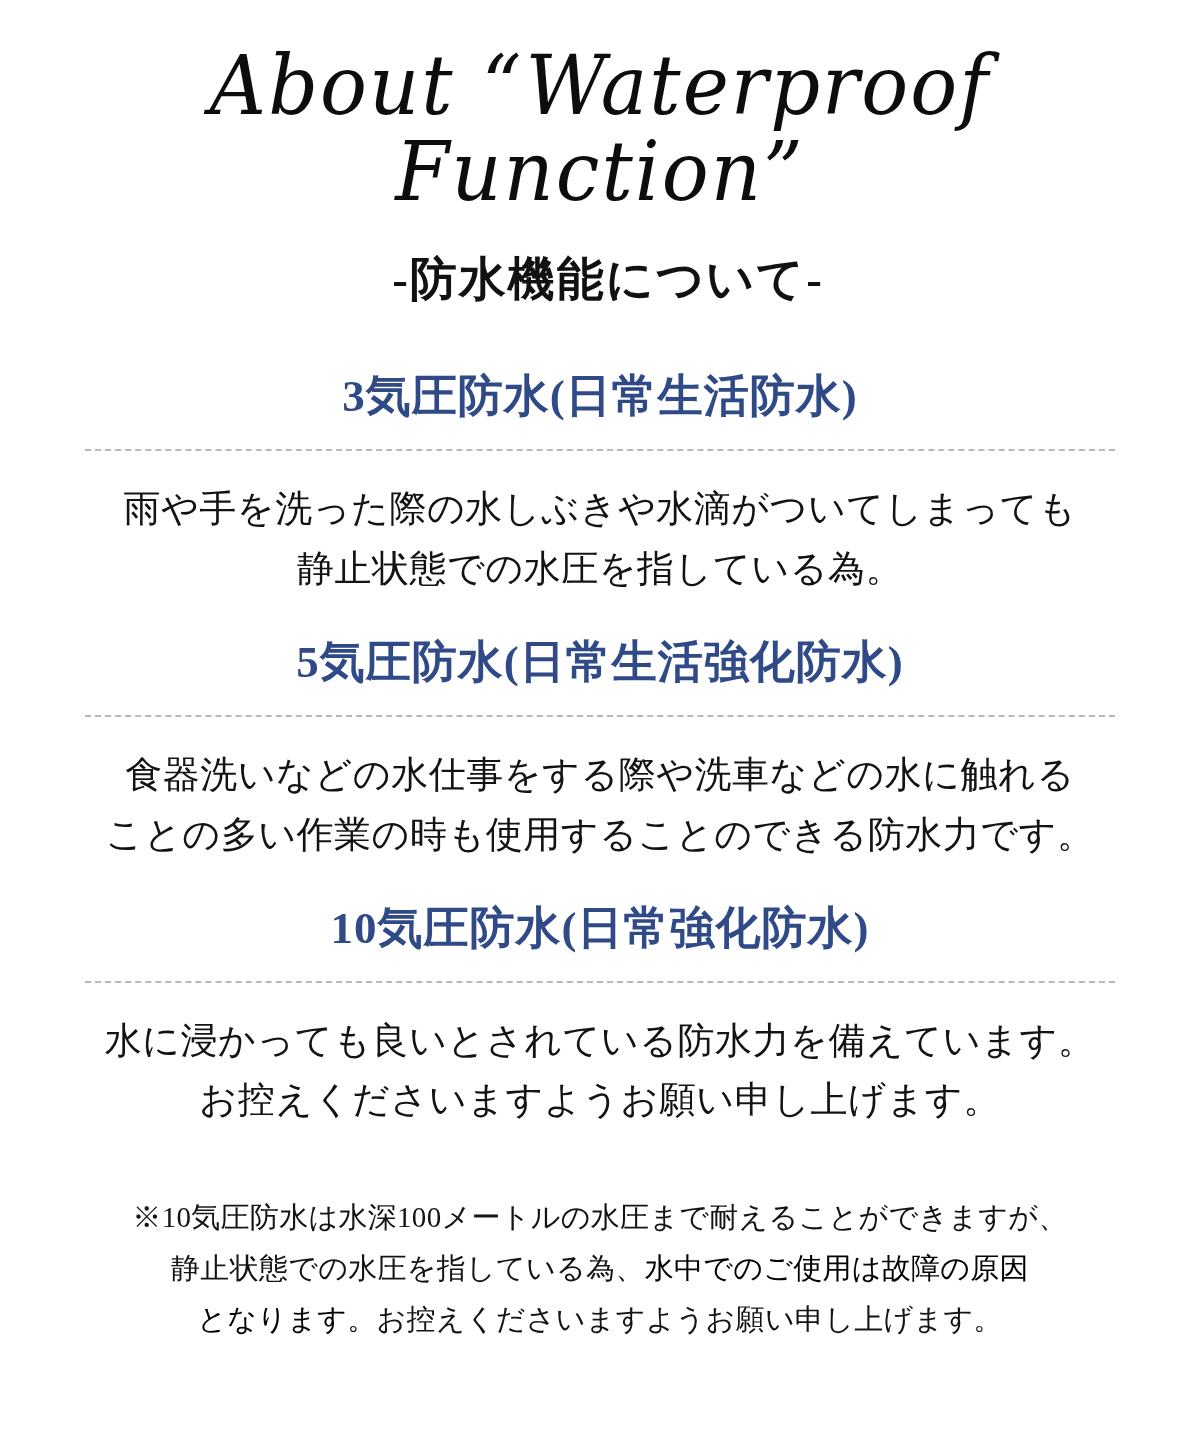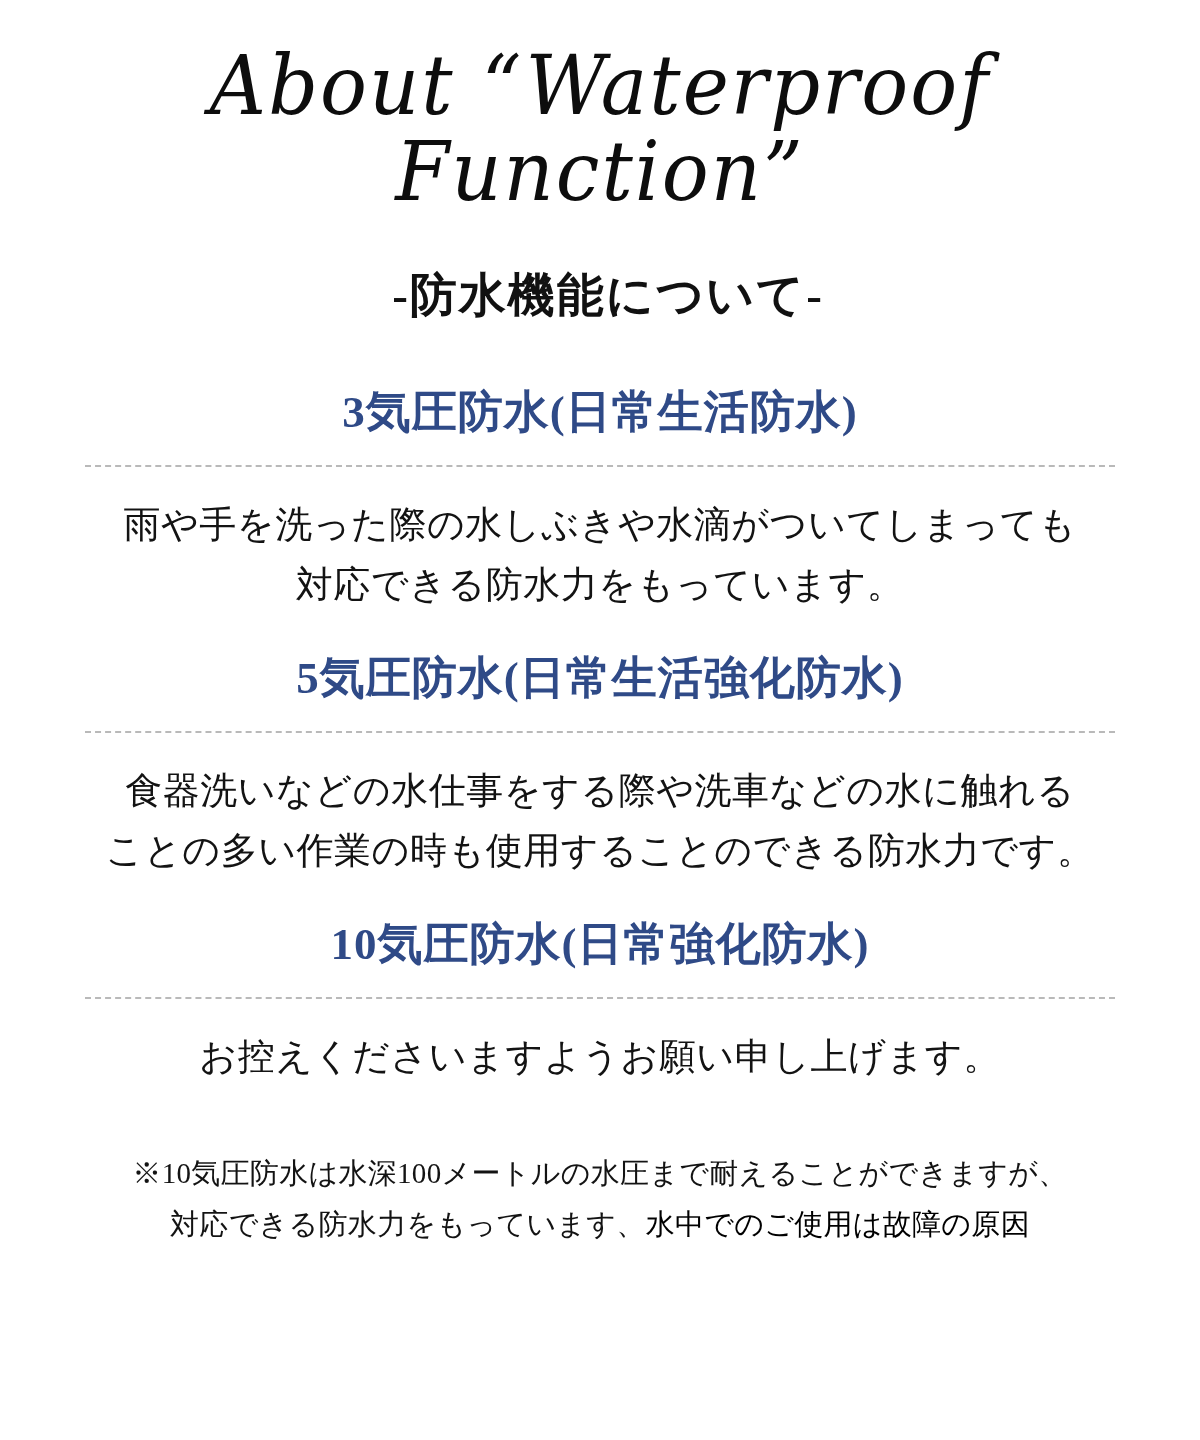--- a/index.html
+++ b/index.html
@@ -36,21 +36,21 @@
     margin-top: 48px;
     transform: scaleY(1.05);
   }
 
   .title-jp {
     text-align: center;
     font-size: 47px;
     font-weight: 600;
     letter-spacing: 2px;
     color: #111111;
-    margin-top: 52px;
+    margin-top: 36px;
     padding-left: 16px;
   }
 
   
   .section {
     margin-top: 36px;
   }
   .section.first {
     margin-top: 58px;
   }
@@ -106,39 +106,41 @@
 <div class="page">
 
   <div class="title-script">About “Waterproof Function”</div>
   <div class="title-jp">-防水機能について-</div>
 
   <div class="section first">
     <div class="section-heading">3気圧防水(日常生活防水)</div>
     <div class="divider"></div>
     <div class="section-body">
       <span class="line">雨や手を洗った際の水しぶきや水滴がついてしまっても</span>
-      <span class="line">対応できる防水力をもっています。</span>
+      <span class="line">静止状態での水圧を指している為。</span>
     </div>
   </div>
 
   <div class="section">
     <div class="section-heading">5気圧防水(日常生活強化防水)</div>
     <div class="divider"></div>
     <div class="section-body">
       <span class="line">食器洗いなどの水仕事をする際や洗車などの水に触れる</span>
       <span class="line">ことの多い作業の時も使用することのできる防水力です。</span>
     </div>
   </div>
 
   <div class="section">
     <div class="section-heading">10気圧防水(日常強化防水)</div>
     <div class="divider"></div>
     <div class="section-body">
+      <span class="line">水に浸かっても良いとされている防水力を備えています。</span>
       <span class="line">お控えくださいますようお願い申し上げます。</span>
     </div>
   </div>
 
   <div class="note">
     <span class="line">※10気圧防水は水深100メートルの水圧まで耐えることができますが、</span>
-    <span class="line"><span>対応できる防水力をもっています、</span><span class="alert">水中でのご使用は故障の原因</span></span>
+    <span class="line"><span>静止状態での水圧を指している為、</span><span class="alert">水中でのご使用は故障の原因</span></span>
+    <span class="line"><span class="alert">となります。</span><span>お控えくださいますようお願い申し上げます。</span></span>
   </div>
 
 </div>
 
 </body></html>

